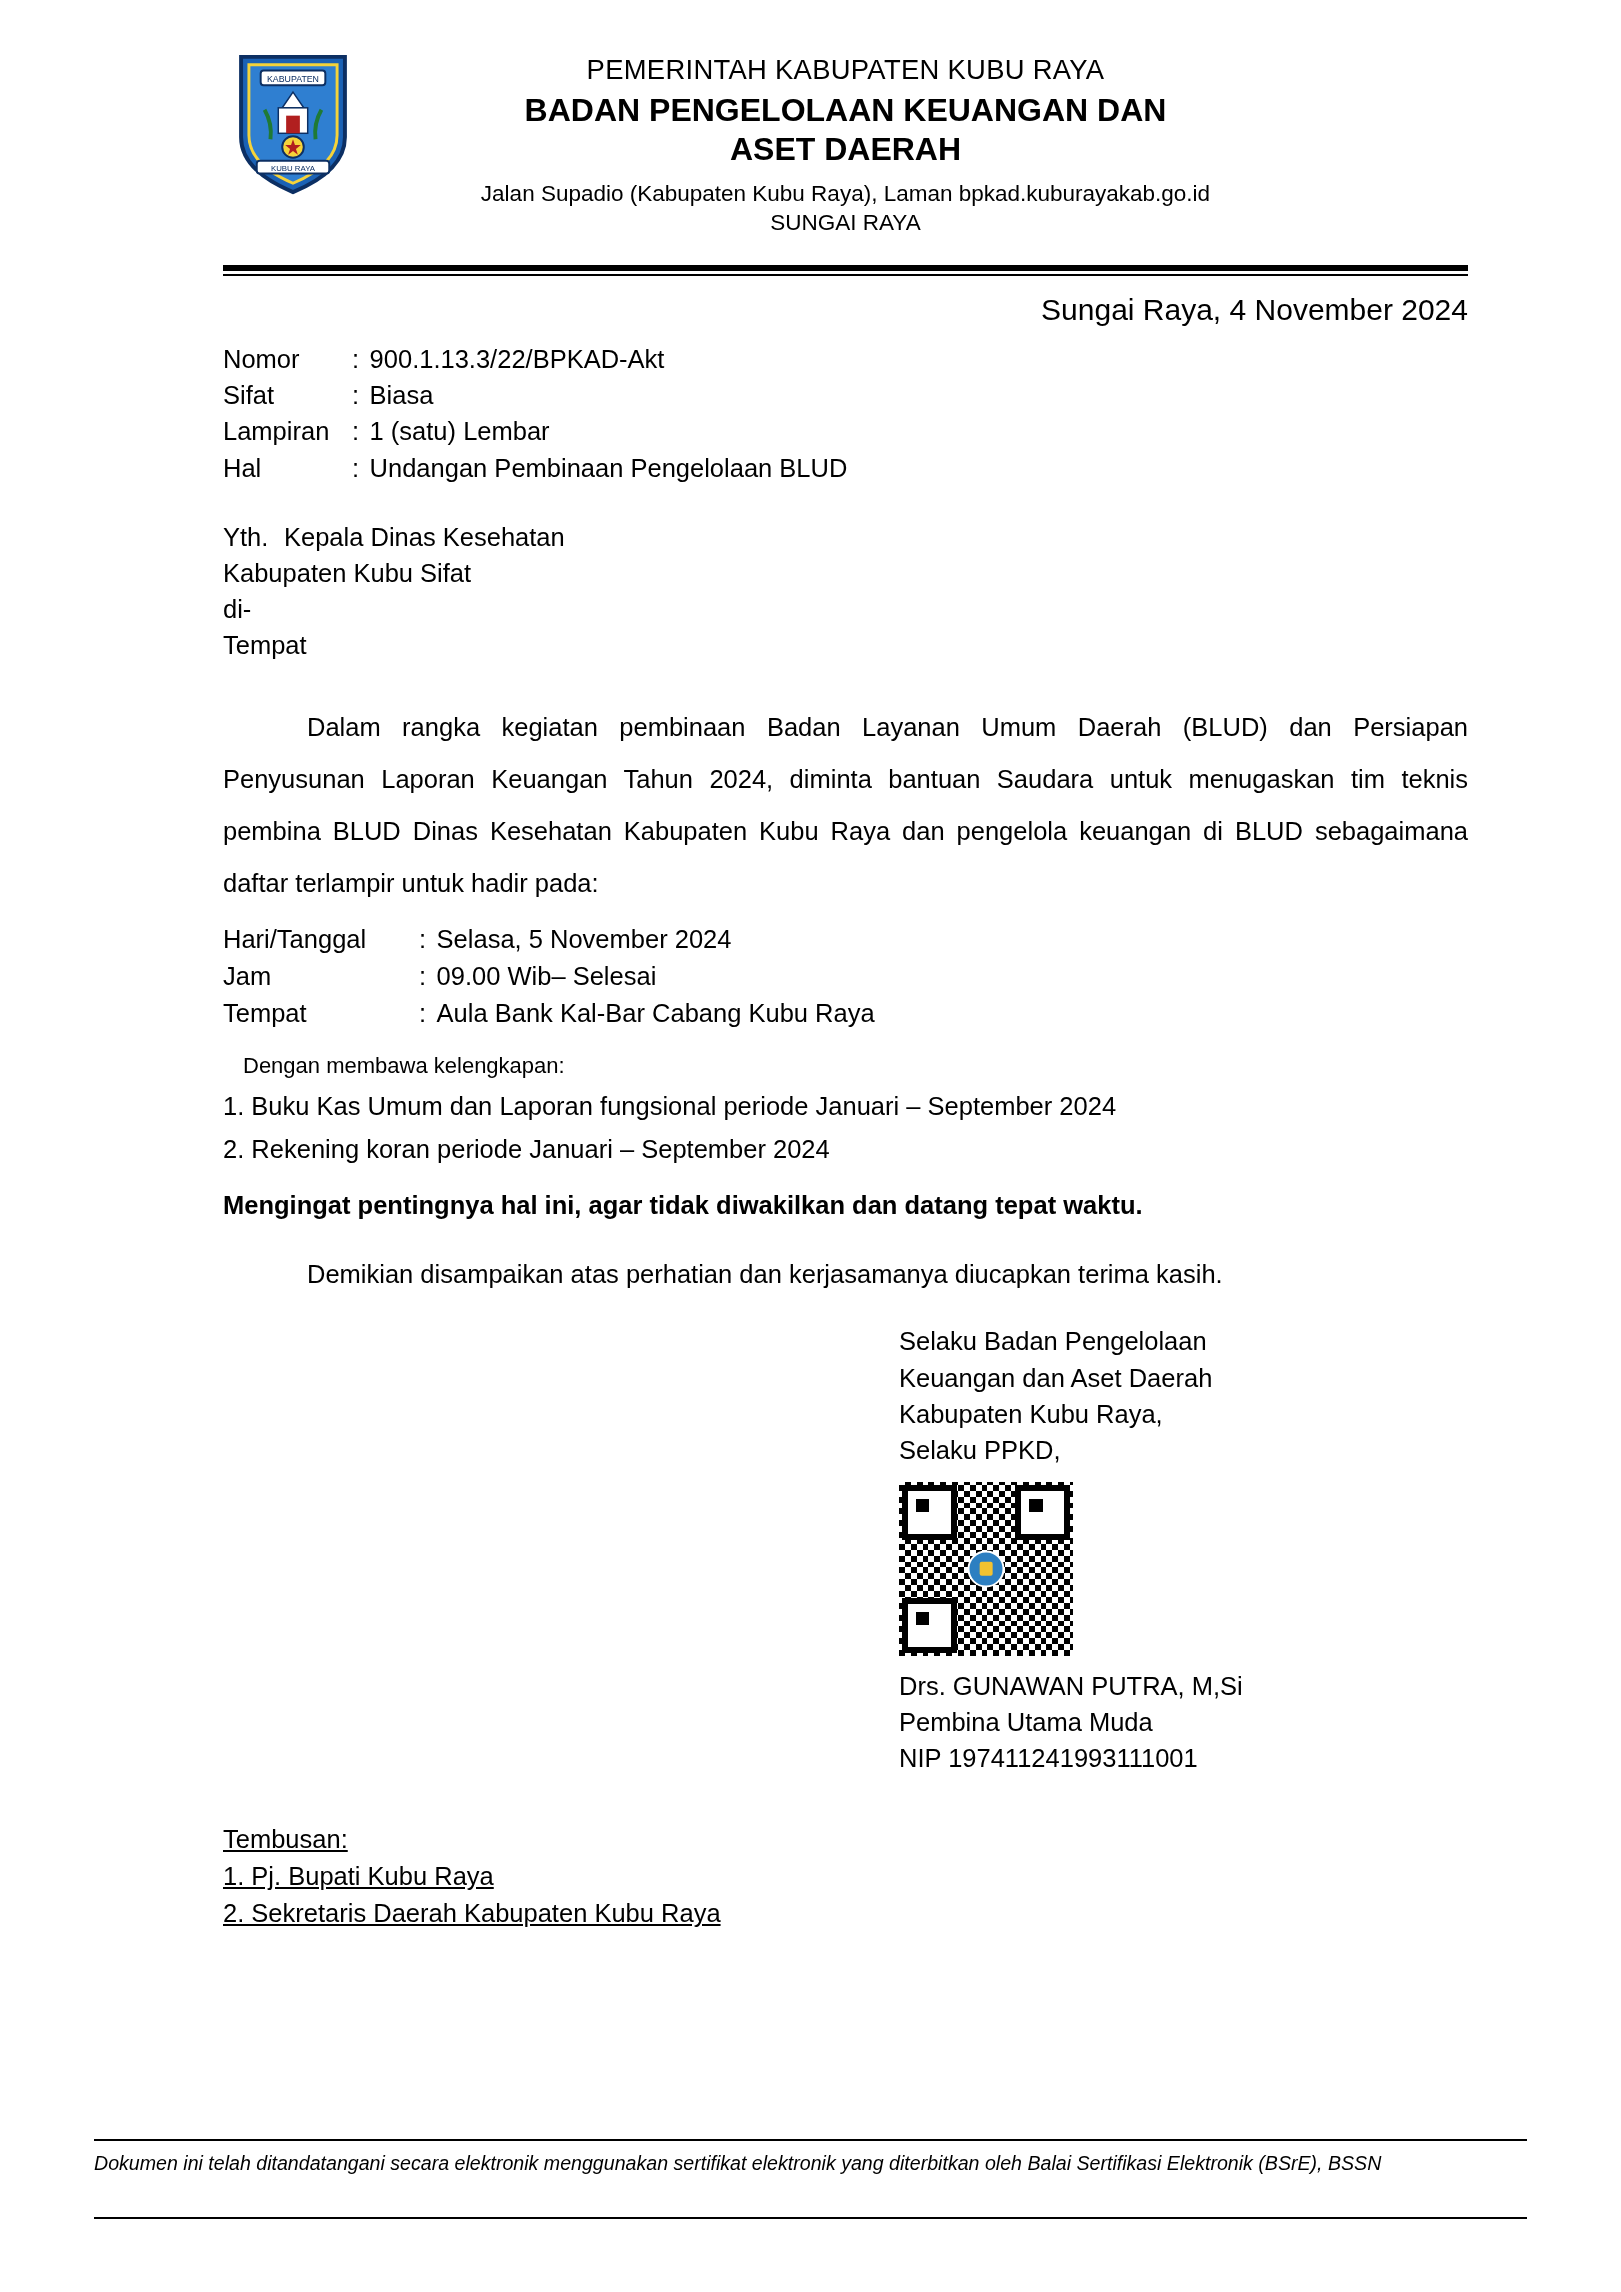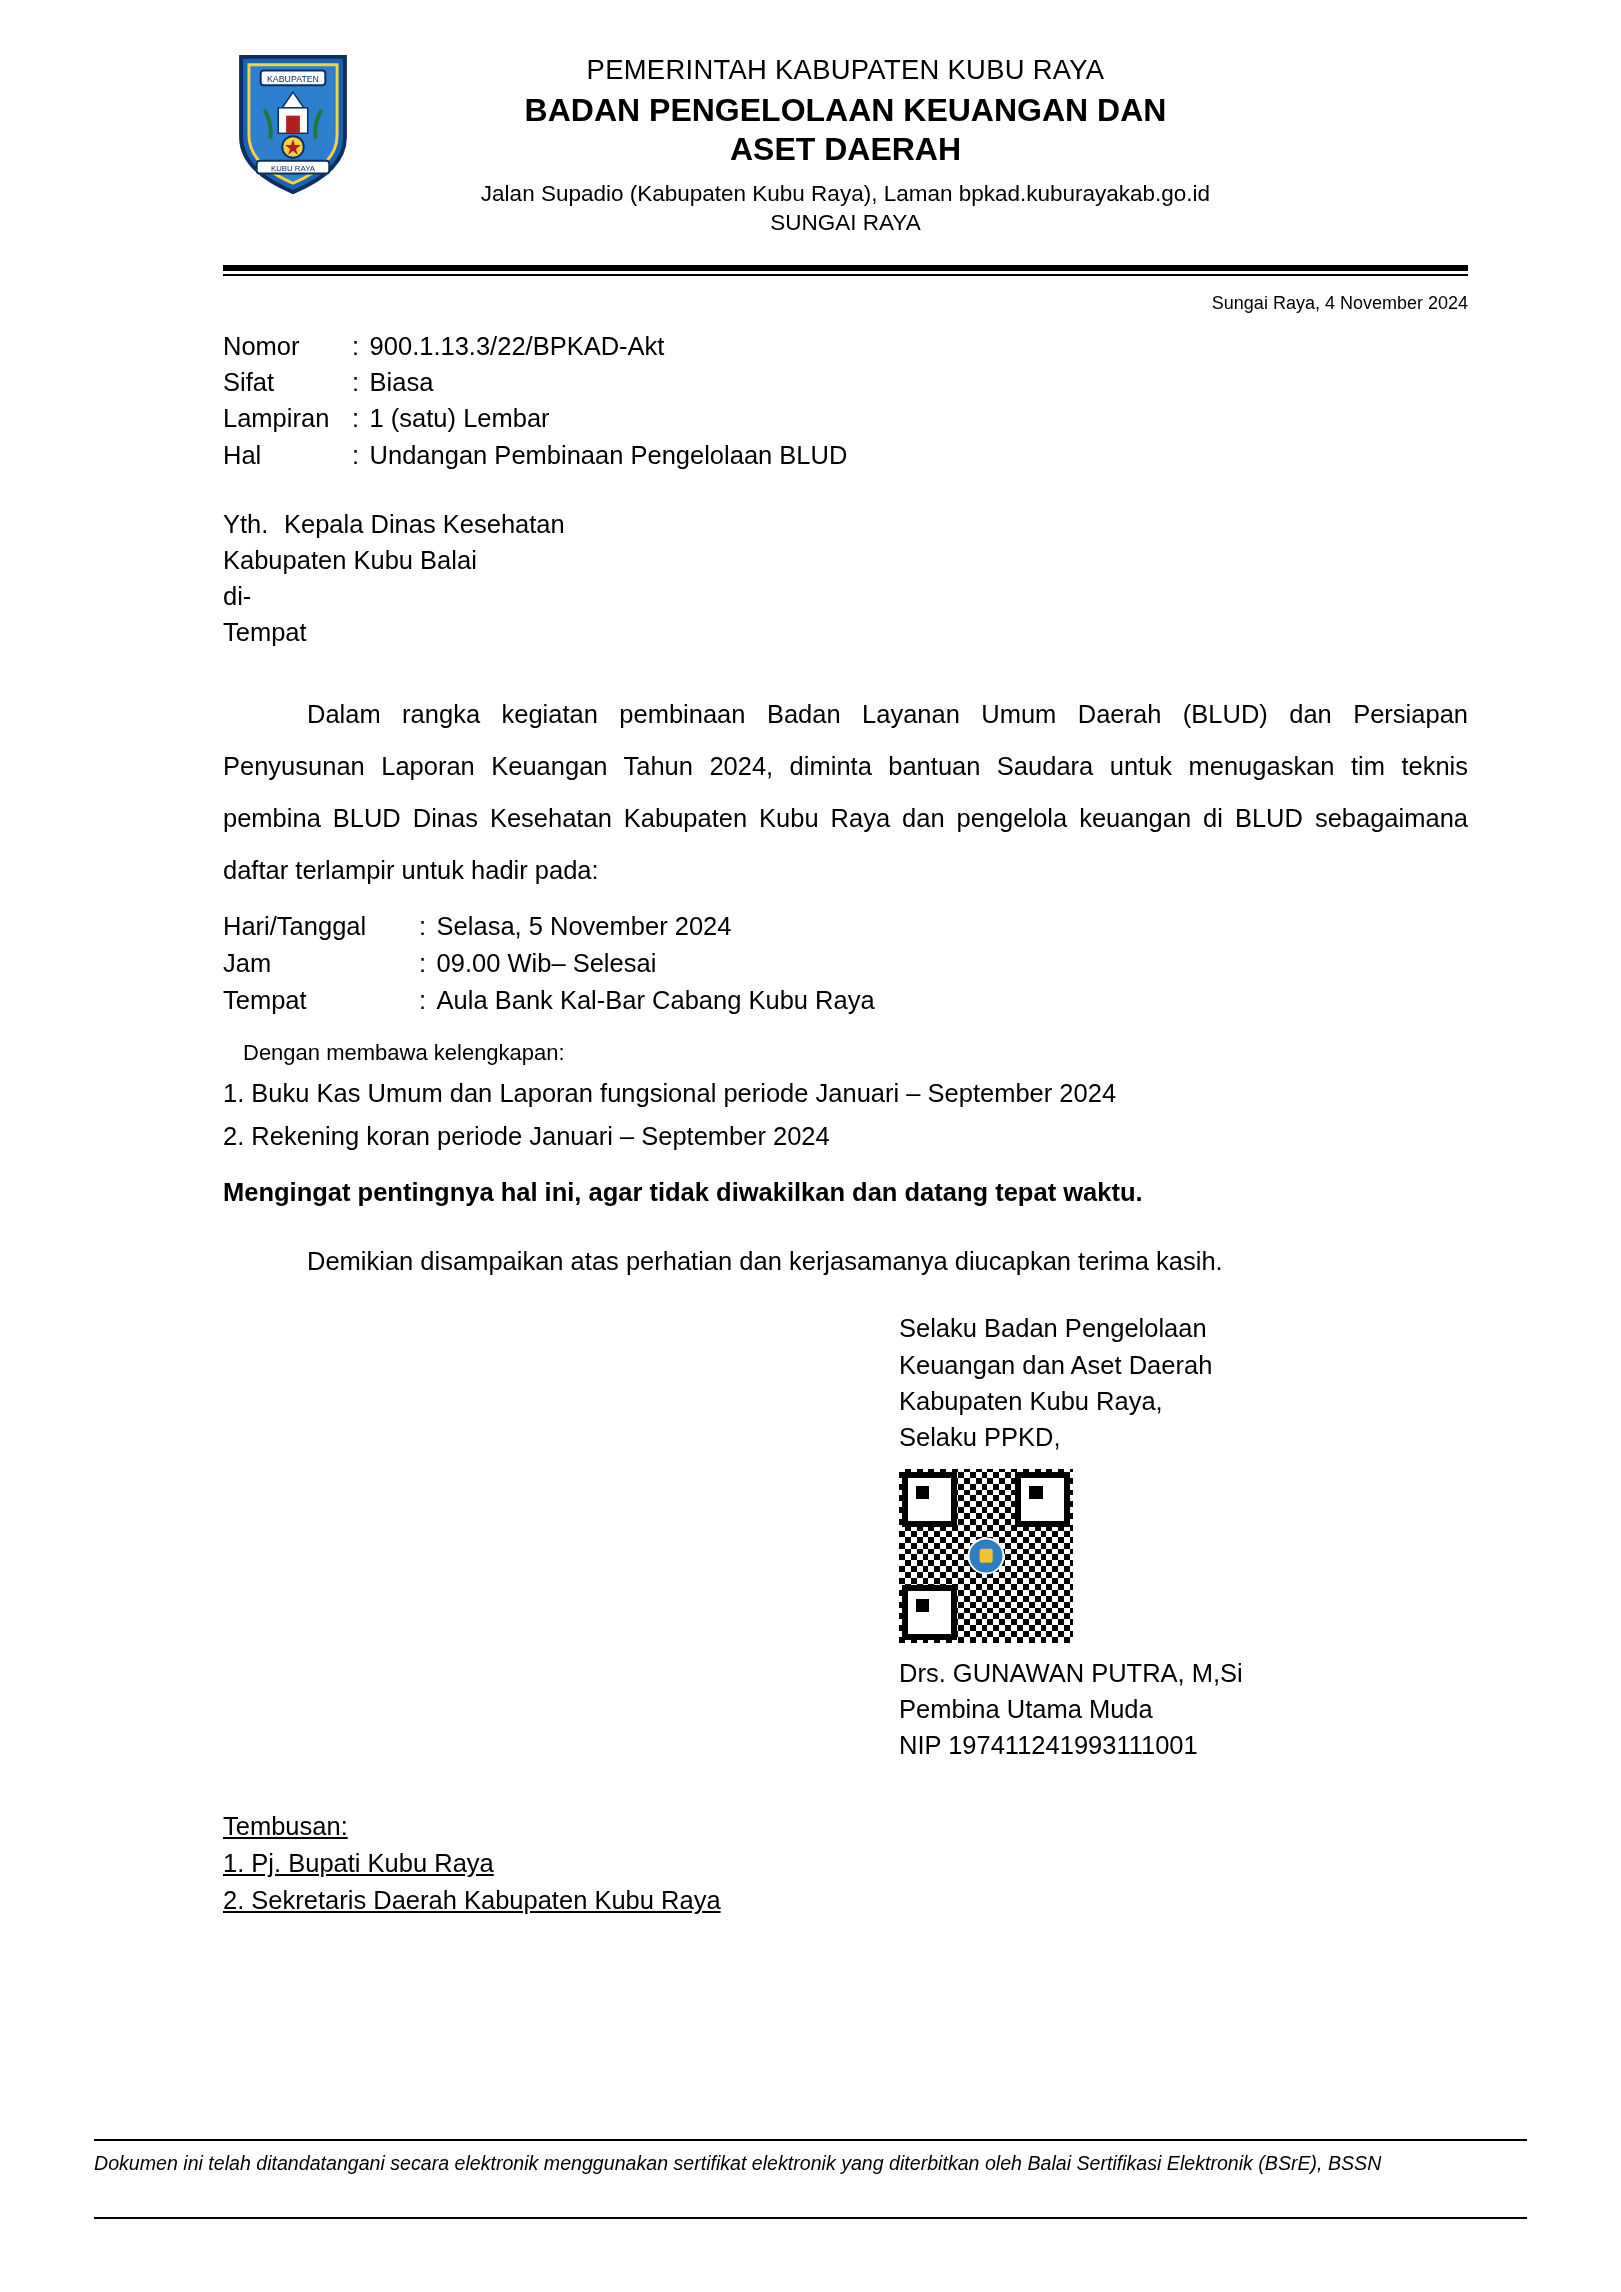--- a/index.html
+++ b/index.html
@@ -74,21 +74,21 @@
   }
   .rule-thin {
     height: 2px;
     background: #000;
     margin-top: 2.9px;
   }
 
   
   .date-line {
     text-align: right;
-    font-size: 18px;
+    font-size: 30px;
     margin-top: 17.6px;
   }
 
   
   .meta {
     margin-top: 13.7px;
     font-size: 25.5px;
     line-height: 1.42;
   }
   .meta-row {
@@ -320,21 +320,21 @@
         <span class="meta-label">Hal</span>
         <span class="meta-sep">:</span>
         <span class="meta-value">Undangan Pembinaan Pengelolaan BLUD</span>
       </div>
     </div>
 
     <div class="addressee">
       <div>
         <span class="yth">Yth.</span><span>Kepala Dinas Kesehatan</span>
       </div>
-      <div>Kabupaten Kubu Balai</div>
+      <div>Kabupaten Kubu Sifat</div>
       <div>di-</div>
       <div>Tempat</div>
     </div>
 
     <div class="body-par">Dalam rangka kegiatan pembinaan Badan Layanan Umum Daerah (BLUD) dan Persiapan Penyusunan Laporan Keuangan Tahun 2024, diminta bantuan Saudara untuk menugaskan tim teknis pembina BLUD Dinas Kesehatan Kabupaten Kubu Raya dan pengelola keuangan di BLUD sebagaimana daftar terlampir untuk hadir pada:</div>
 
     <div class="detail">
       <div class="detail-row">
         <span class="detail-label">Hari/Tanggal</span>
         <span class="detail-sep">:</span>

